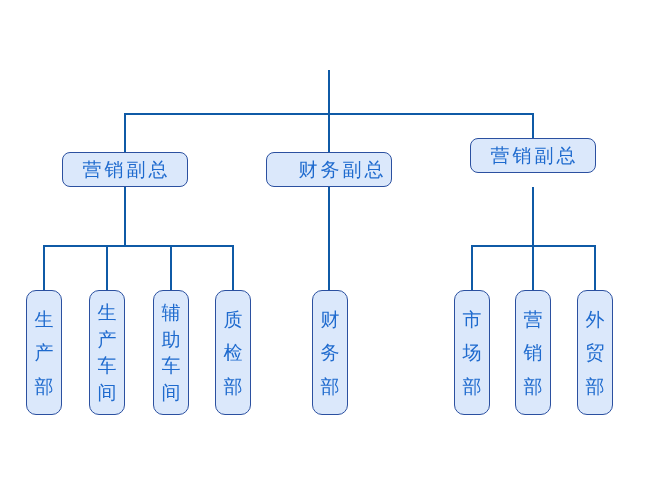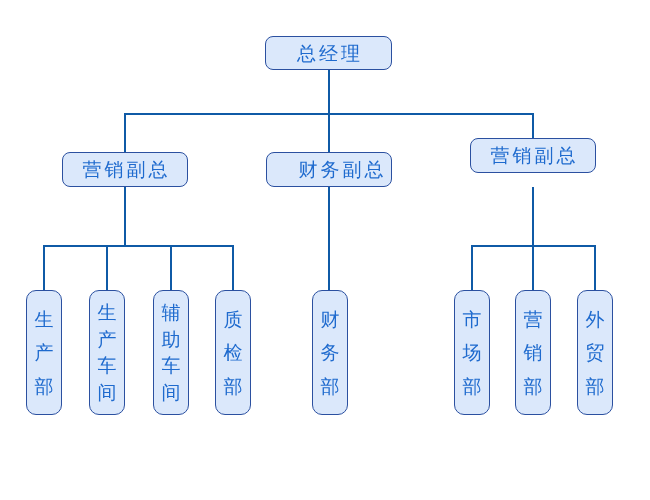--- a/index.html
+++ b/index.html
@@ -72,23 +72,20 @@
   <div class="line v" style="left:232px; top:245px; height:45px;"></div>
 
   <div class="line v" style="left:328px; top:187px; height:103px;"></div>
 
   <div class="line v" style="left:532px; top:187px; height:59px;"></div>
   <div class="line h" style="left:471px; top:245px; width:125px;"></div>
   <div class="line v" style="left:471px; top:245px; height:45px;"></div>
   <div class="line v" style="left:532px; top:245px; height:45px;"></div>
   <div class="line v" style="left:594px; top:245px; height:45px;"></div>
 
-  <div class="node hnode" style="left:265px; top:36px; width:127px; height:34px;">
-    <span class="nlabel">总经理</span>
-  </div>
 
   <div class="node hnode" style="left:62px; top:152px; width:126px; height:35px;">
     <span class="nlabel">营销副总</span>
   </div>
   <div class="node hnode" style="left:266px; top:152px; width:126px; height:35px;padding-left:24px;">
     <span class="nlabel">财务副总</span>
   </div>
   <div class="node hnode" style="left:470px; top:138px; width:126px; height:35px;">
     <span class="nlabel">营销副总</span>
   </div>

